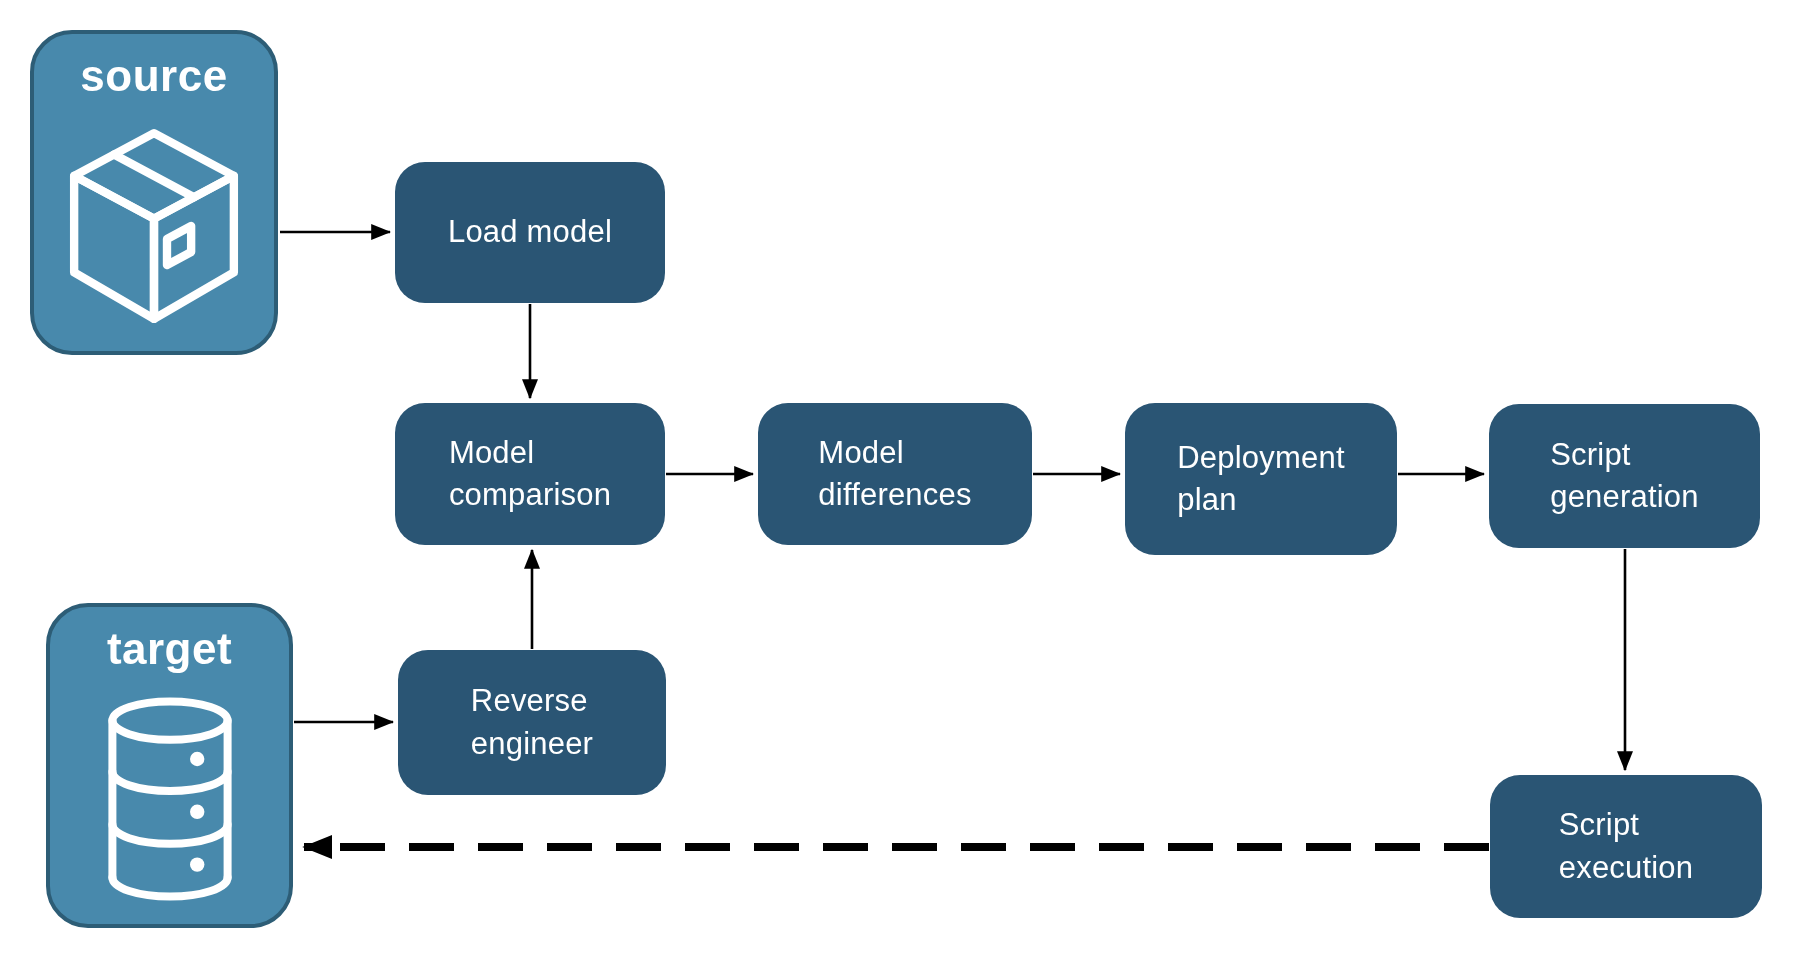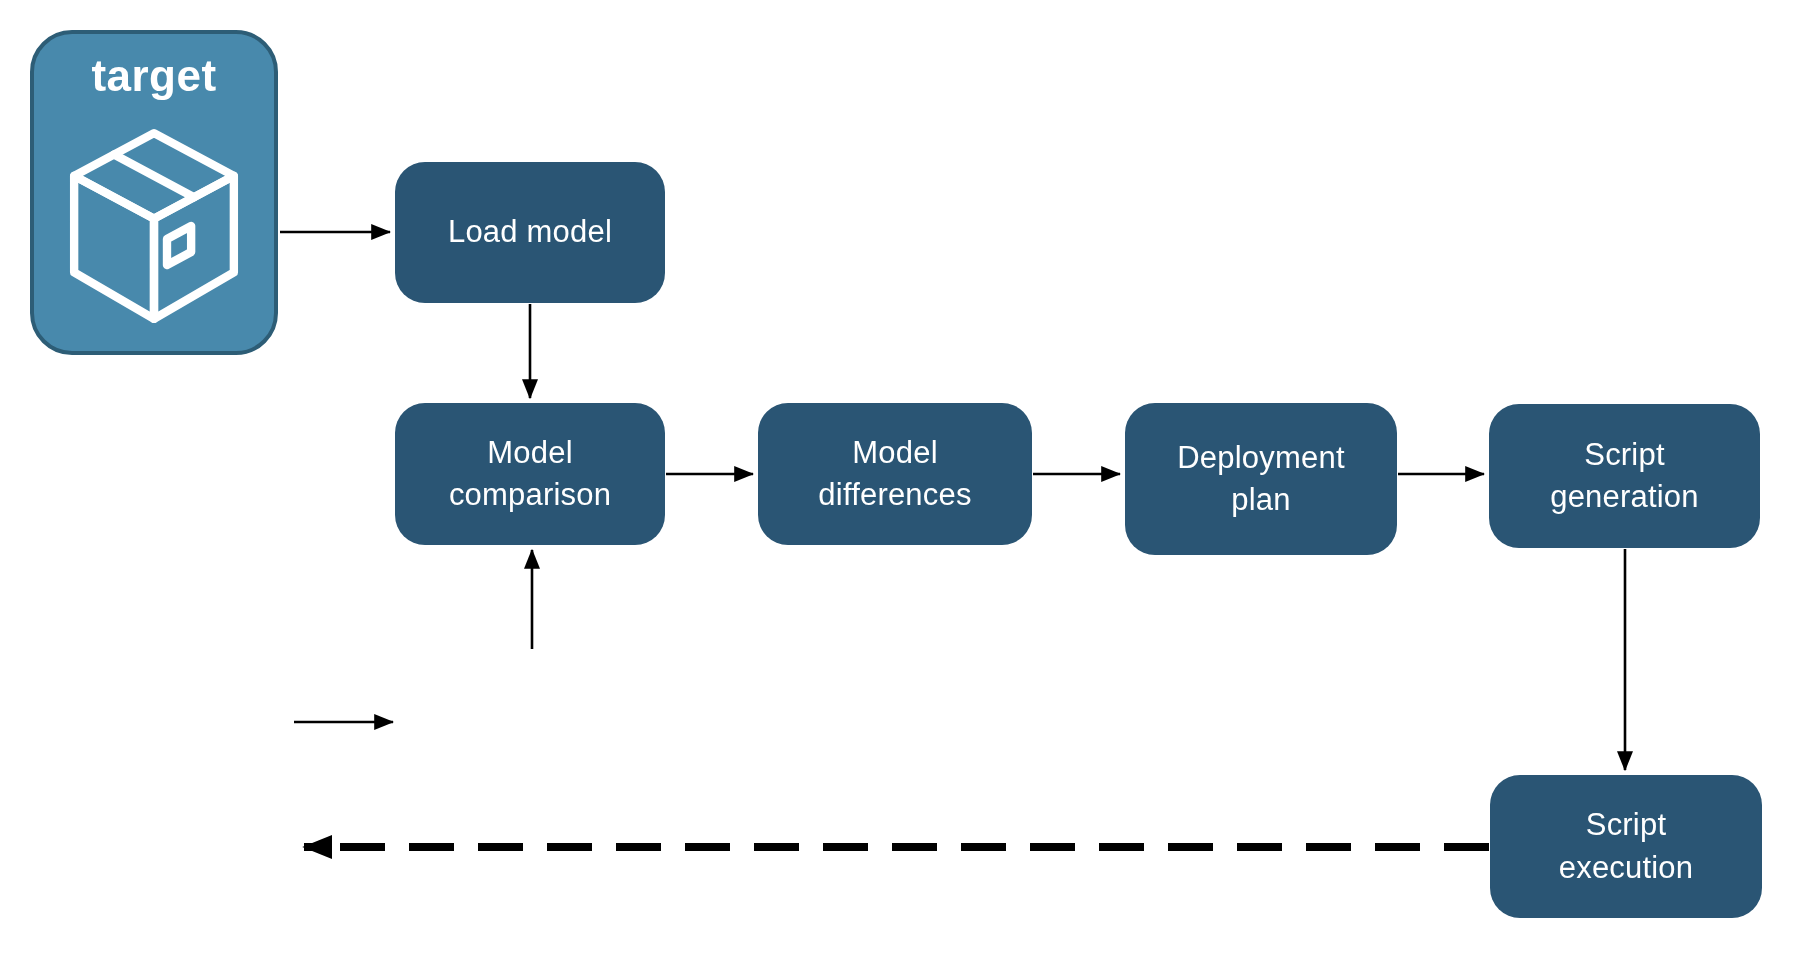--- a/index.html
+++ b/index.html
@@ -17,21 +17,20 @@
   }
   
   .node {
     position: absolute;
     background: var(--node-fill, #2A5574);
     color: var(--node-text, #ffffff);
     border-radius: 30px;
     display: flex;
     align-items: center;
     justify-content: center;
-    text-align: center;
     font-size: 31px;
     font-weight: 400;
     letter-spacing: 0.2px;
   }
   .node .label {
     white-space: pre-line;
     line-height: 1.36;
   }
   #node-load-model       { left: 395px;  top: 162px; width: 270px; height: 141px; }
   #node-model-comparison { left: 395px;  top: 403px; width: 270px; height: 142px; }
@@ -91,51 +90,71 @@
     stroke-dasharray: 45 24;
     fill: none;
   }
 </style>
 </head>
 <body>
 
 <div class="canvas">
 
   <div class="endpoint" id="endpoint-source">
-    <div class="ep-label">target</div>
+    <div class="ep-label">source</div>
     <div class="ep-icon-wrap">
       <svg class="icon-svg" width="186" height="208" viewBox="0 0 100 112" fill="none" stroke="#ffffff" stroke-width="4.5" stroke-linejoin="round" stroke-linecap="round">
         <path d="M50 6 L93 29 L50 52 L7 29 Z"></path>
         <path d="M7 29 L7 81 L50 106 L50 52 Z"></path>
         <path d="M93 29 L93 81 L50 106 L50 52 Z"></path>
         <path d="M28.5 17.5 L71.5 40.5"></path>
         <path d="M57 63 L70 56 L70 70 L57 77 Z"></path>
       </svg>
     </div>
   </div>
 
+  <div class="endpoint" id="endpoint-target">
+    <div class="ep-label">target</div>
+    <div class="ep-icon-wrap">
+      <svg class="icon-svg" width="160" height="234" viewBox="0 0 100 130" fill="none" stroke="#ffffff" stroke-width="5" stroke-linecap="round">
+        <ellipse cx="50" cy="16" rx="36" ry="12"></ellipse>
+        <path d="M14 16 L14 114"></path>
+        <path d="M86 16 L86 114"></path>
+        <path d="M14 114 A36 12 0 0 0 86 114"></path>
+        <path d="M14 48 A36 12 0 0 0 86 48"></path>
+        <path d="M14 81 A36 12 0 0 0 86 81"></path>
+        <circle cx="67" cy="40" r="4.5" fill="#ffffff" stroke="none"></circle>
+        <circle cx="67" cy="73" r="4.5" fill="#ffffff" stroke="none"></circle>
+        <circle cx="67" cy="106" r="4.5" fill="#ffffff" stroke="none"></circle>
+      </svg>
+    </div>
+  </div>
 
   <div class="node" id="node-load-model">
     <span class="label">Load model</span>
   </div>
   <div class="node" id="node-model-comparison">
     <span class="label">Model
 comparison</span>
   </div>
   <div class="node" id="node-model-differences">
     <span class="label">Model
 differences</span>
   </div>
   <div class="node" id="node-deployment-plan">
     <span class="label">Deployment
 plan</span>
   </div>
   <div class="node" id="node-script-generation">
     <span class="label">Script
 generation</span>
+  </div>
+  <div class="node" id="node-reverse-engineer">
+    <span class="label">Reverse
+engineer</span>
   </div>
   <div class="node" id="node-script-execution">
     <span class="label">Script
 execution</span>
   </div>
 
   <svg class="edges" width="1800" height="959" viewBox="0 0 1800 959">
     <defs>
       <marker id="arrow-small" markerUnits="userSpaceOnUse" markerWidth="20" markerHeight="16" viewBox="0 0 10 8" refX="9.4" refY="4" orient="auto">
         <path d="M0 0 L10 4 L0 8 Z" fill="#000000"></path>

